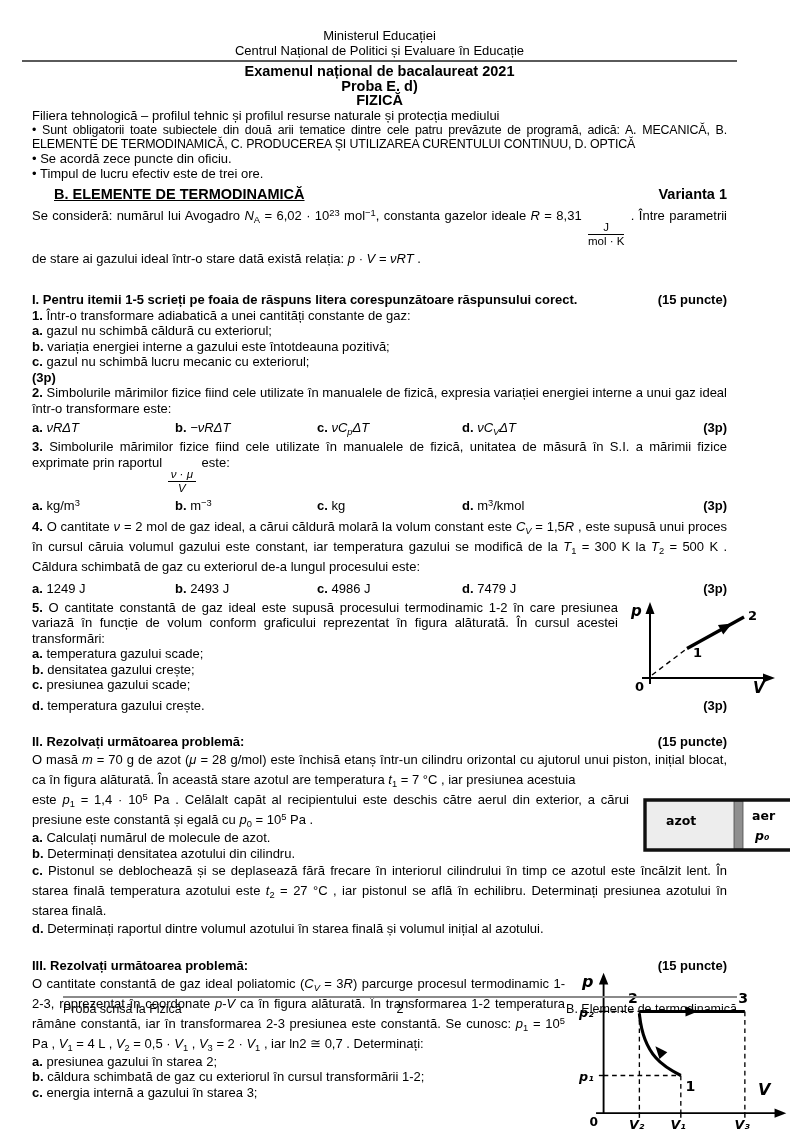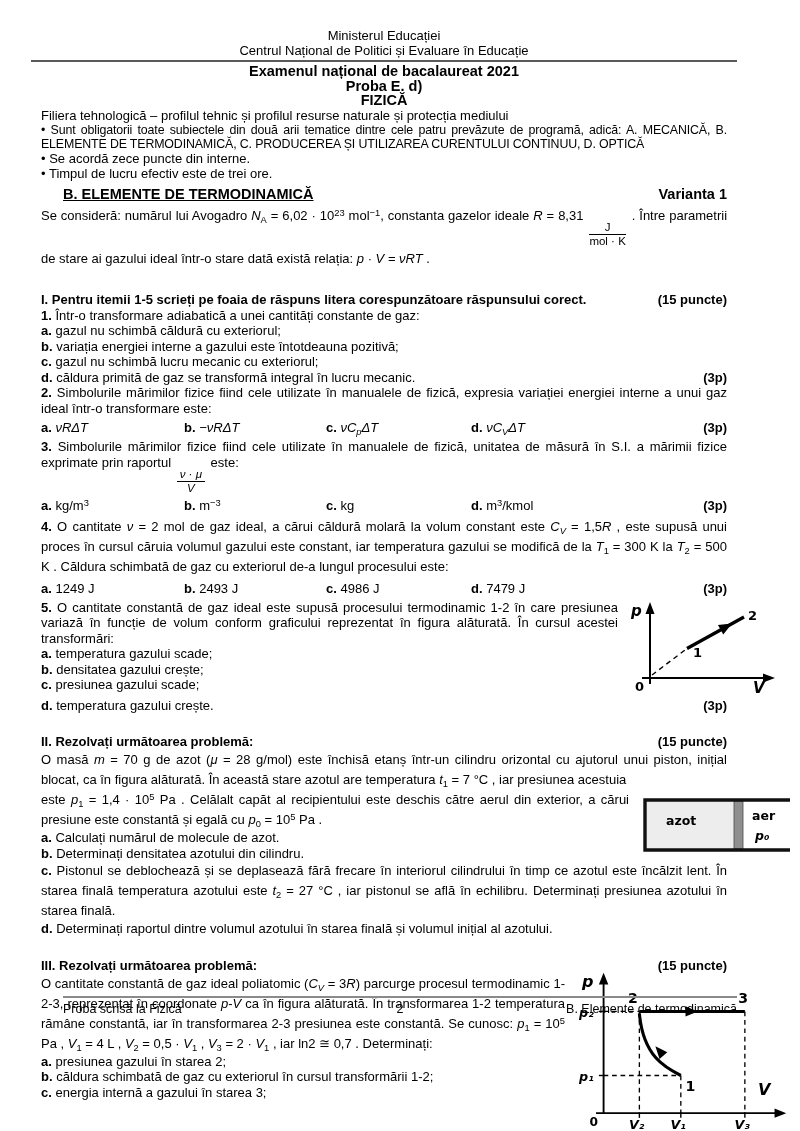--- a/index.html
+++ b/index.html
@@ -1,18 +1,18 @@
 <!DOCTYPE html>
 <html lang="ro"><head>
 <meta charset="utf-8">
 <style>
   html,body{margin:0;padding:0;background:#fff;}
   body{width:800px;height:1131px;position:relative;color:#000;
        font-family:"Liberation Sans","DejaVu Sans",sans-serif;}
-  .page{position:absolute;inset:0;padding:28px 73px 0 41px;box-sizing:border-box;}
+  .page{position:absolute;inset:0;padding:28px 73px 0 32px;box-sizing:border-box;}
   .c{text-align:center;}
   .t13{font-size:13px;line-height:15px;}
   .t14{font-size:14.5px;line-height:14.5px;}
   .bold{font-weight:700;}
   .hrule{border-top:2px solid #5a5a5a;margin:2px -10px 2px -10px;}
   .cond{font-size:12.4px;letter-spacing:-0.15px;line-height:14px;text-align:justify;}
   .secrow{display:flex;justify-content:space-between;align-items:baseline;margin-top:6px;margin-bottom:3px;}
   .ind{margin-left:22px;}
   .und{text-decoration:underline;}
   .para{font-size:13px;text-align:justify;}
@@ -62,21 +62,21 @@
 <div class="page">
 
   <div class="c t13">Ministerul Educației</div>
   <div class="c t13">Centrul Național de Politici și Evaluare în Educație</div>
   <div class="hrule"></div>
   <div class="c t14 bold">Examenul național de bacalaureat 2021</div>
   <div class="c t14 bold">Proba E. d)</div>
   <div class="c t14 bold">FIZICĂ</div>
   <div class="t13">Filiera tehnologică – profilul tehnic și profilul resurse naturale și protecția mediului</div>
   <div class="cond">• Sunt obligatorii toate subiectele din două arii tematice dintre cele patru prevăzute de programă, adică: A. MECANICĂ, B. ELEMENTE DE TERMODINAMICĂ, C. PRODUCEREA ȘI UTILIZAREA CURENTULUI CONTINUU, D. OPTICĂ</div>
-  <div class="t13">• Se acordă zece puncte din interne.</div>
+  <div class="t13">• Se acordă zece puncte din oficiu.</div>
   <div class="t13">• Timpul de lucru efectiv este de trei ore.</div>
 
   <div class="secrow">
     <span class="t14 bold und ind">B. ELEMENTE DE TERMODINAMICĂ</span>
     <span class="t14 bold">Varianta 1</span>
   </div>
 
   <p class="para mfr" style="margin:0"><span>Se consideră: numărul lui Avogadro </span><span class="i">N</span><span class="d">A</span><span> = 6,02 · 10</span><span class="u">23</span><span> mol</span><span class="u">−1</span><span>, constanta gazelor ideale </span><span class="i">R</span><span> = 8,31 </span><span class="fr">
         <span class="fn"><span>J</span></span>
         <span class="fd"><span>mol · K</span></span>
@@ -85,21 +85,20 @@
   <div class="secline">
     <span><span class="b">I. Pentru itemii 1-5 scrieți pe foaia de răspuns litera corespunzătoare răspunsului corect.</span></span>
     <span class="b">(15 puncte)</span>
   </div>
 
   <div class="line para"><span class="b">1.</span><span> Într-o transformare adiabatică a unei cantități constante de gaz:</span></div>
   <div class="line"><span class="b">a.</span><span> gazul nu schimbă căldură cu exteriorul;</span></div>
   <div class="line"><span class="b">b.</span><span> variația energiei interne a gazului este întotdeauna pozitivă;</span></div>
   <div class="line"><span class="b">c.</span><span> gazul nu schimbă lucru mecanic cu exteriorul;</span></div>
   <div class="row">
-    <span><span class="b">d.</span><span> căldura primită de gaz se transformă integral în lucru mecanic.</span></span>
     <span class="b">(3p)</span>
   </div>
 
   <div class="line para"><span class="b">2.</span><span> Simbolurile mărimilor fizice fiind cele utilizate în manualele de fizică, expresia variației energiei interne a unui gaz ideal într-o transformare este:</span></div>
   <div class="answers">
     <span class="c1"><span class="b">a.</span><span> </span><span class="i">νRΔT</span></span>
     <span class="c2"><span class="b">b.</span><span> </span><span class="i">−νRΔT</span></span>
     <span class="c3"><span class="b">c.</span><span> </span><span class="i">νC</span><span class="d i">p</span><span class="i">ΔT</span></span>
     <span class="c4"><span class="b">d.</span><span> </span><span class="i">νC</span><span class="d i">V</span><span class="i">ΔT</span></span>
     <span class="b">(3p)</span>

